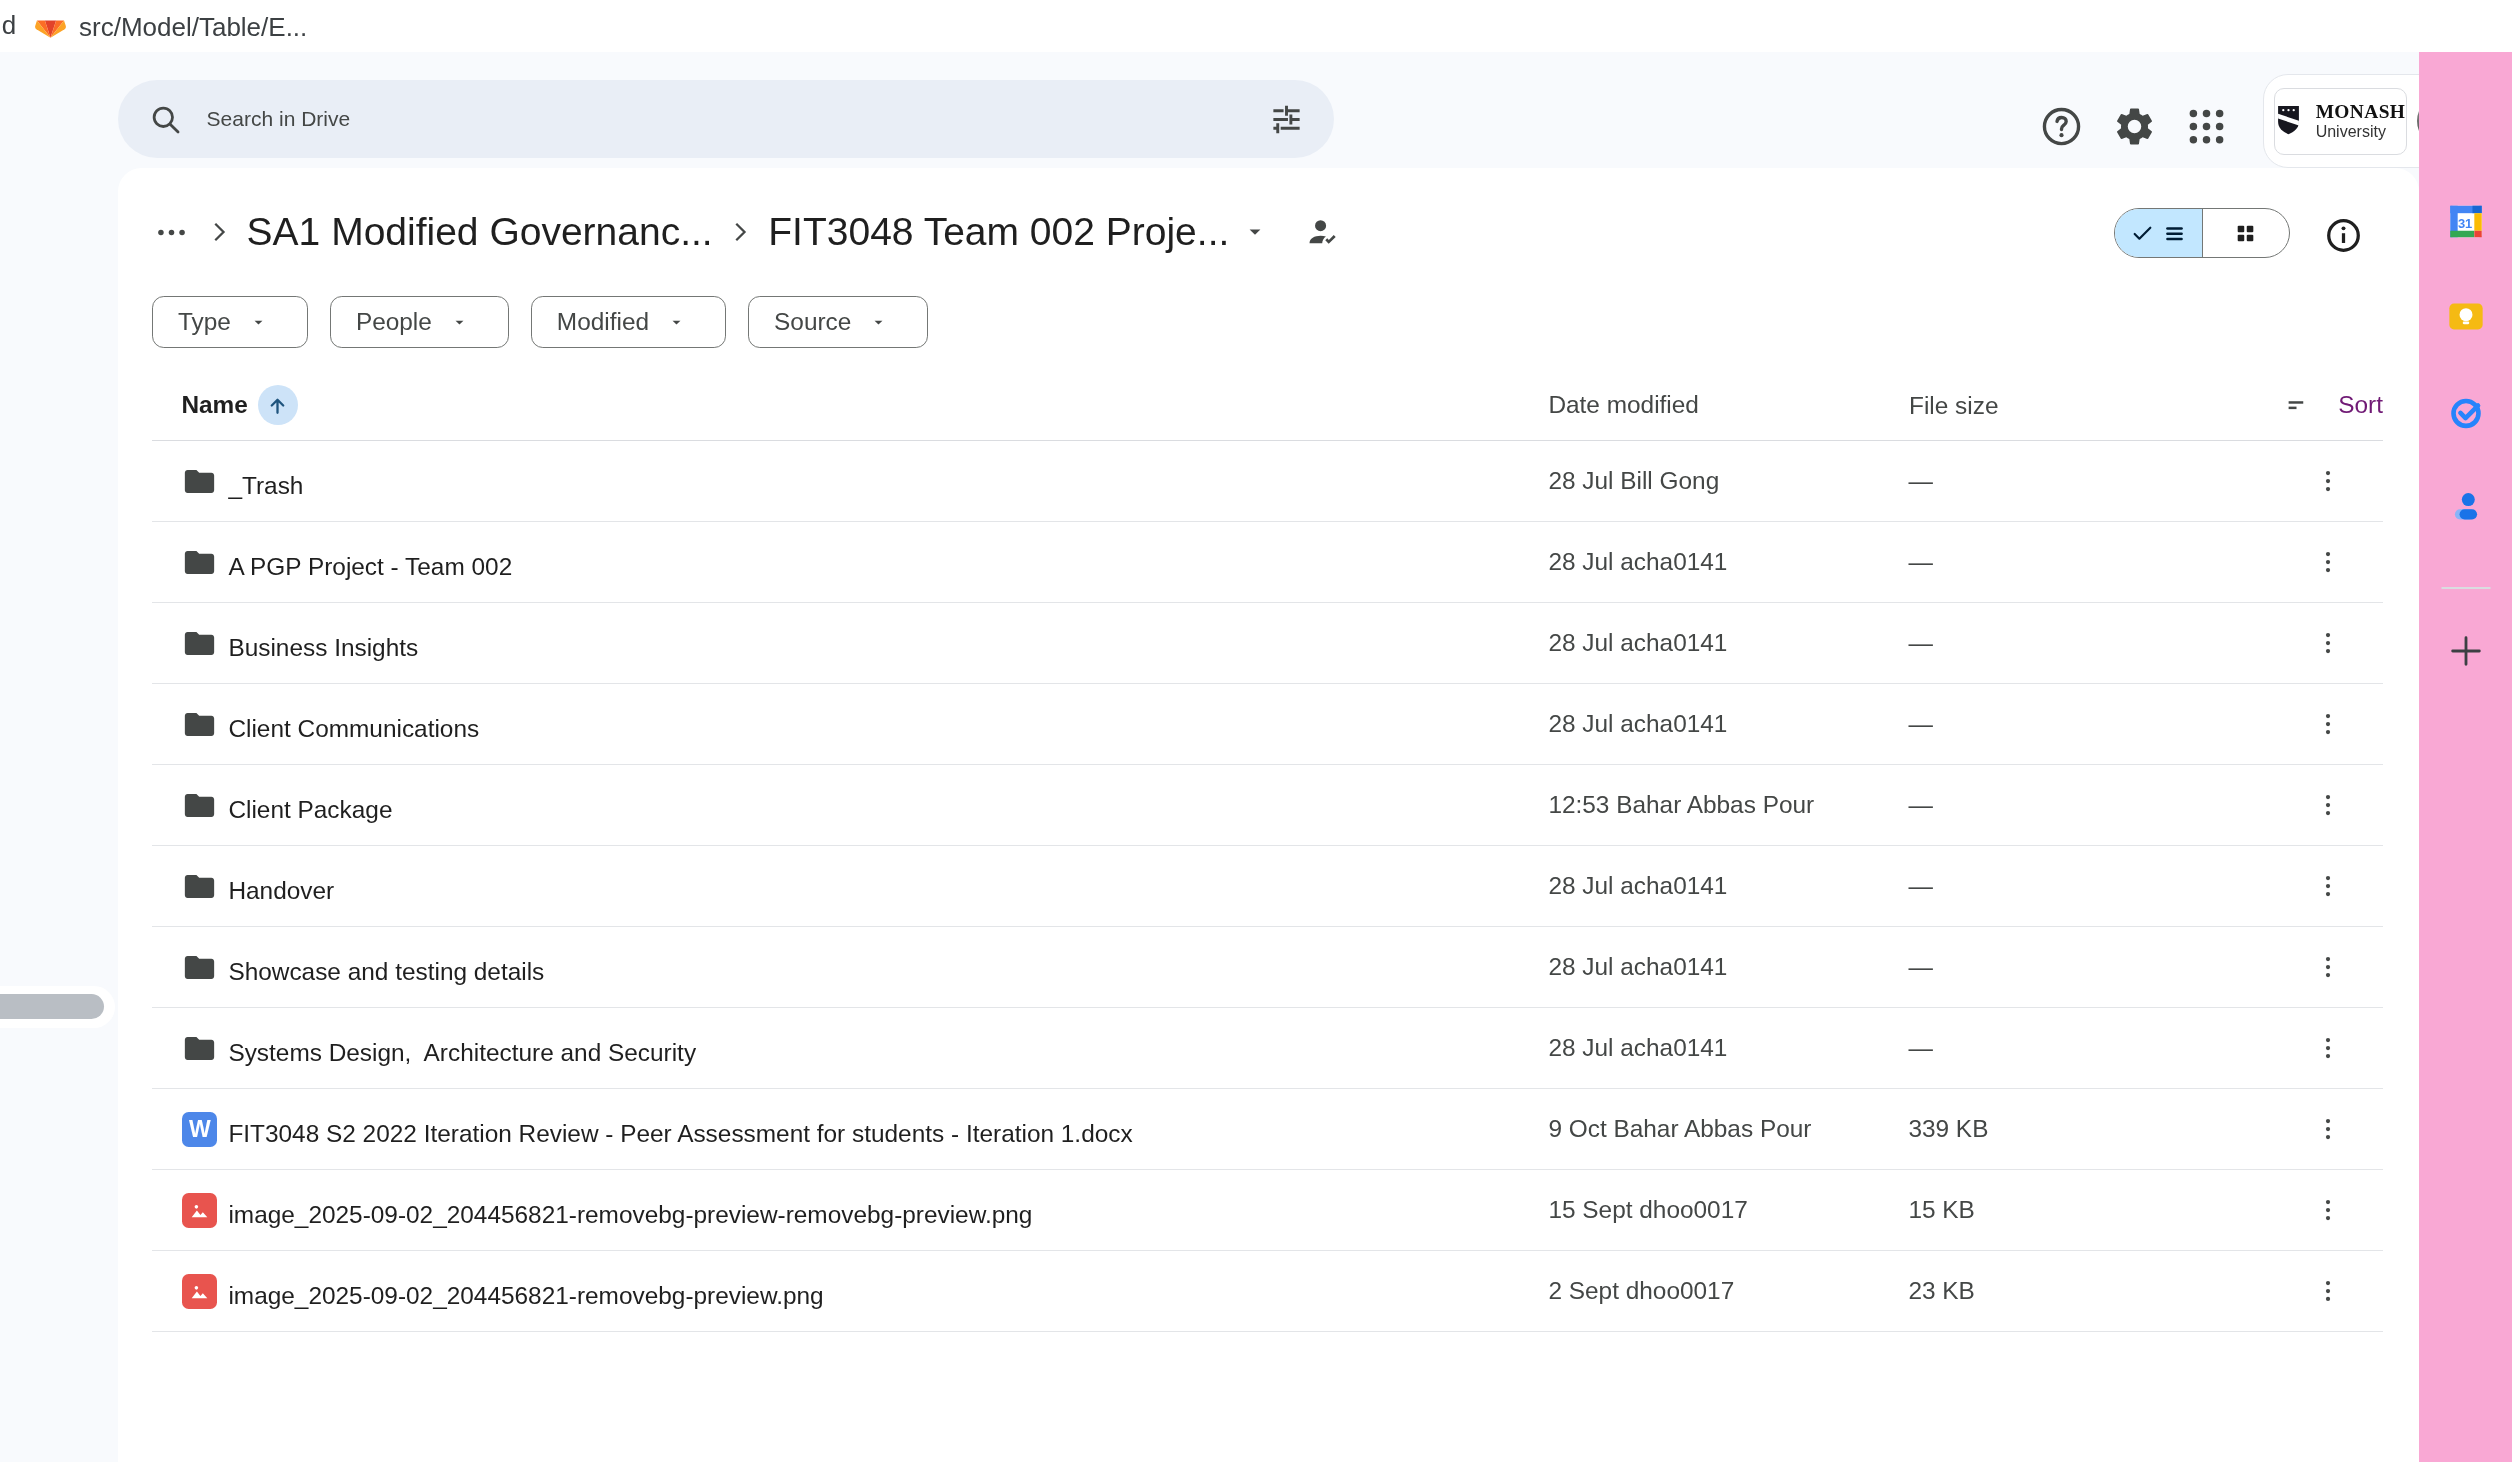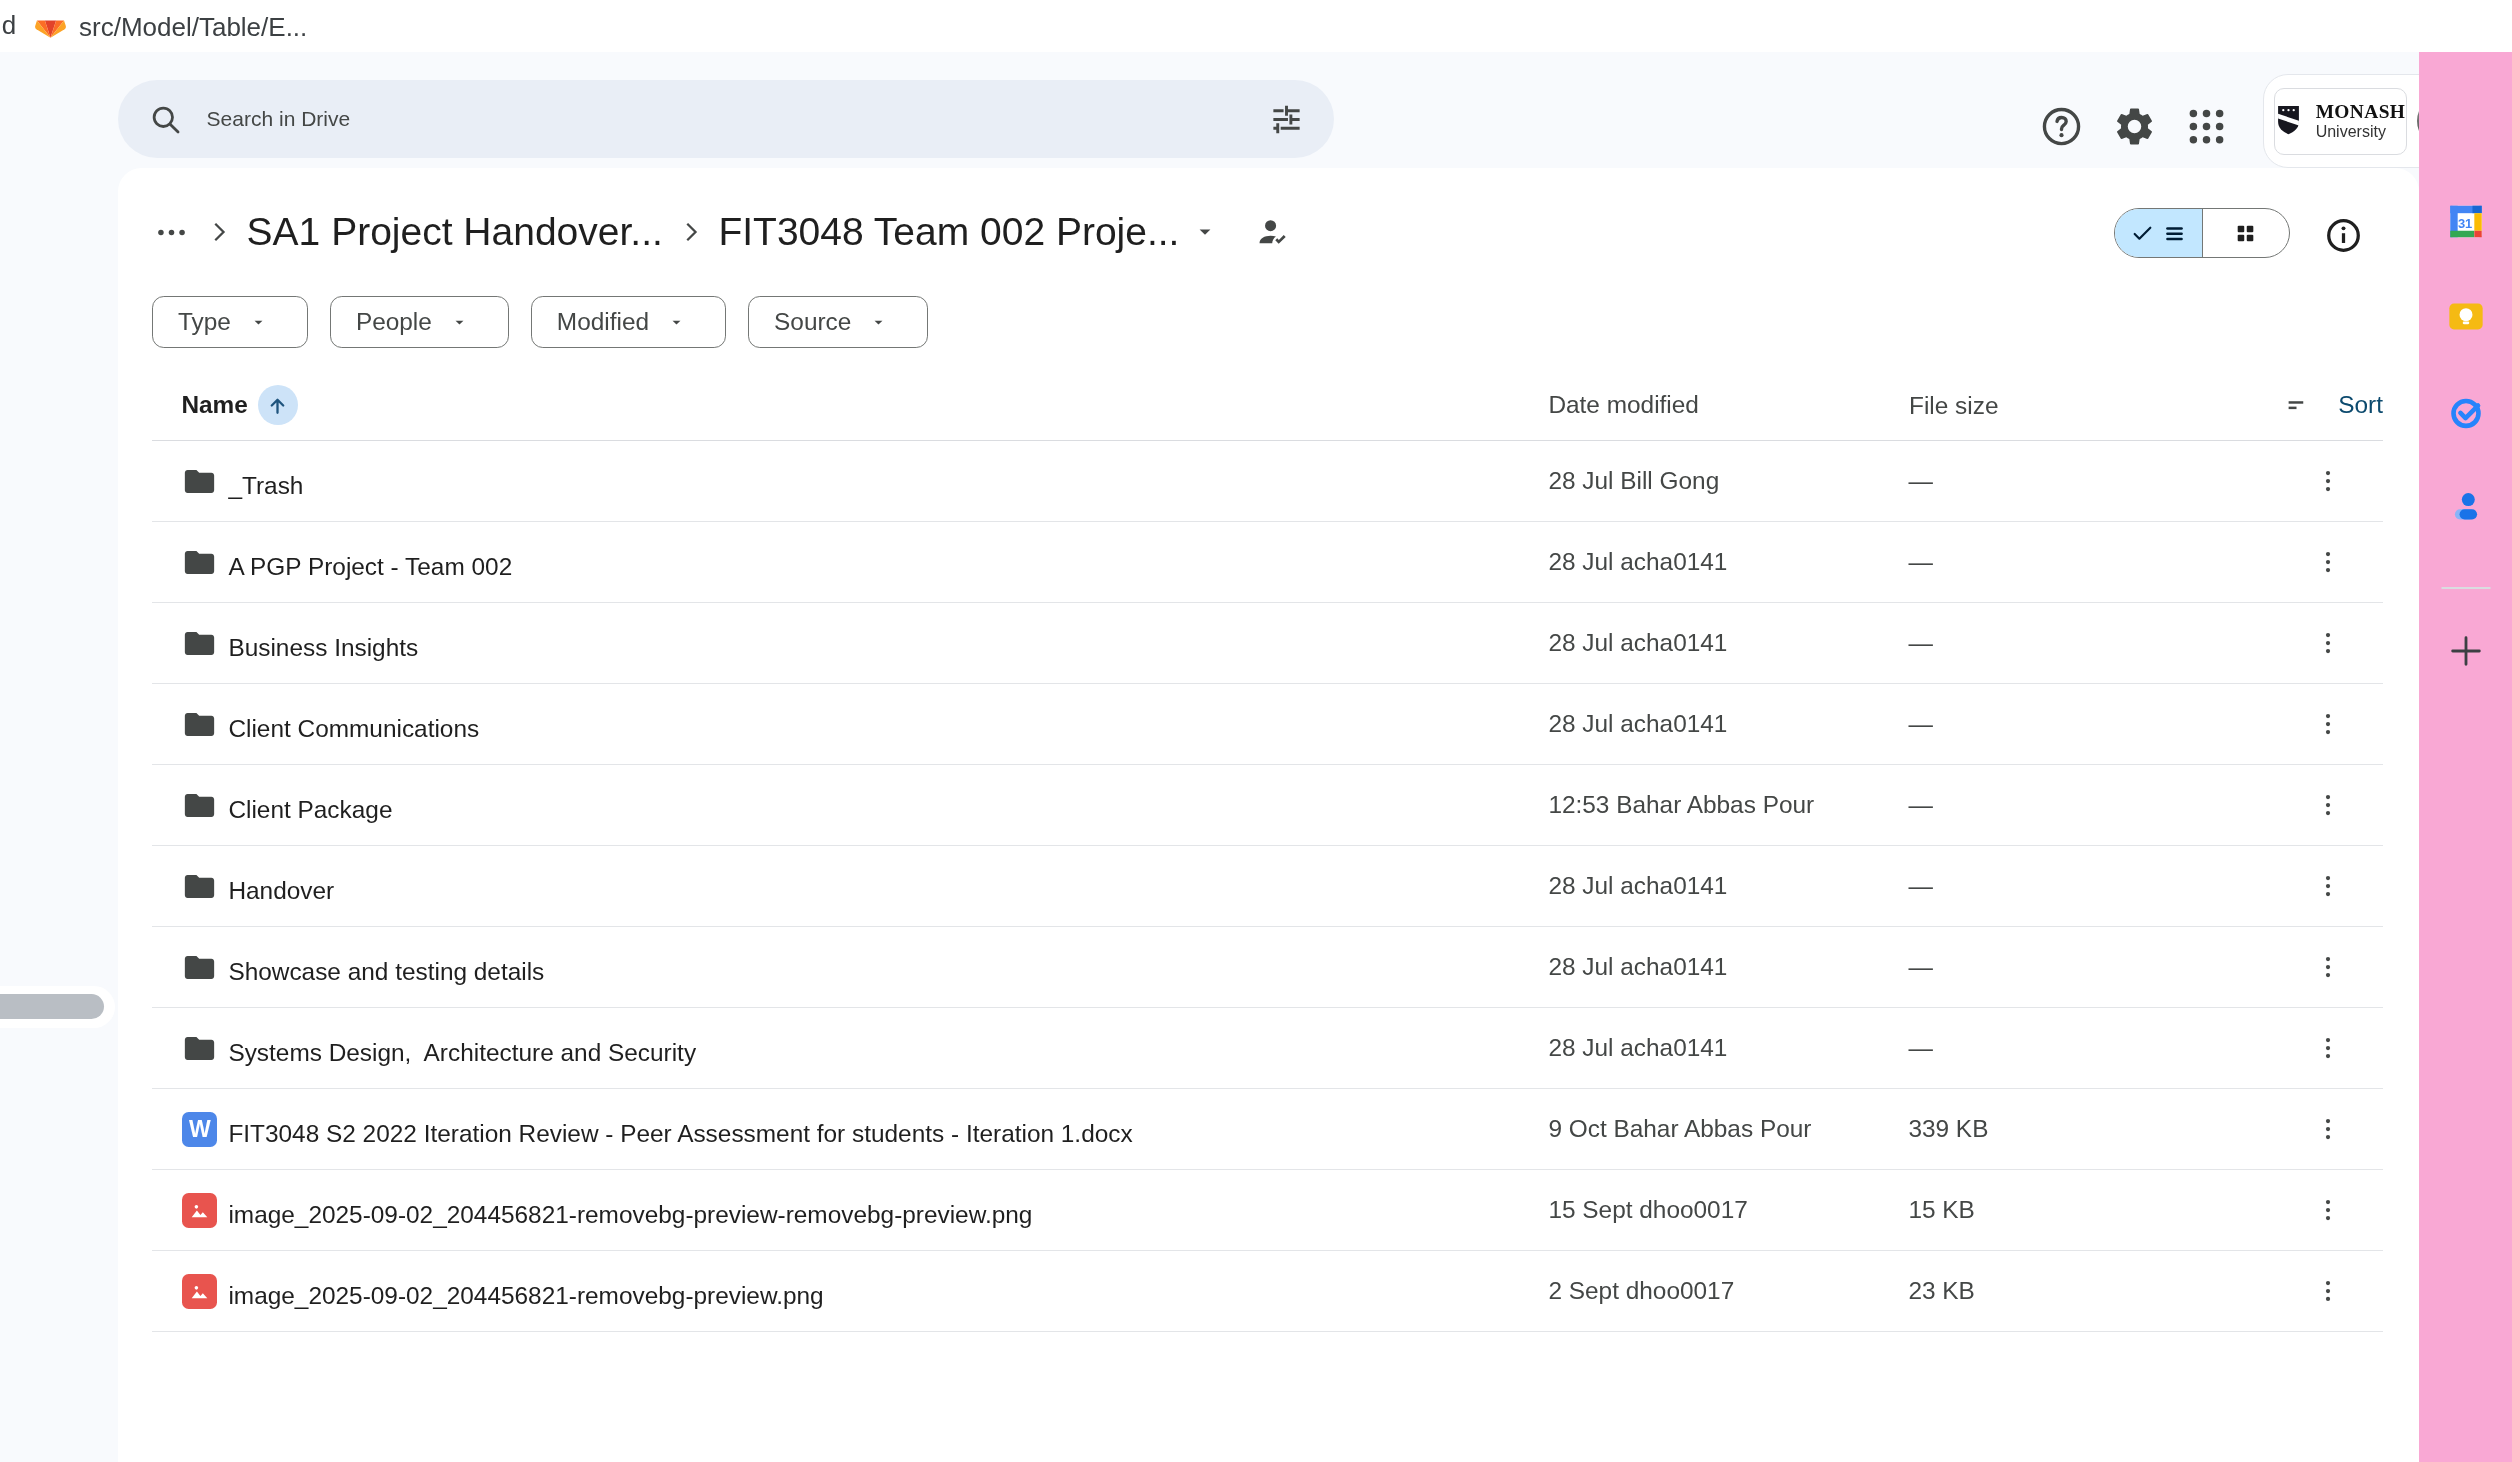--- a/index.html
+++ b/index.html
@@ -56,21 +56,21 @@
   .chip-label { font-size:24.4px; color:#444746; }
   .chip svg { width:25px; height:25px; color:#444746; }
 
   
   .table { position:absolute; left:34px; right:36px; top:202px; }
   .thead { display:grid; grid-template-columns:1367px 360px 1fr; align-items:center; height:71px; border-bottom:1.7px solid #dadce0; padding-left:29.4px; }
   .th-name { display:flex; align-items:center; gap:10px; font-size:24.4px; font-weight:700; color:#1f1f1f; }
   .sort-circle { width:40px; height:40px; border-radius:50%; background:#cde3f8; display:flex; align-items:center; justify-content:center; cursor:pointer; }
   .sort-circle svg { width:25px; height:25px; color:#20557e; }
   .th { font-size:24.4px; color:#444746; font-weight:400; }
-  .th-sort { justify-self:end; display:flex; align-items:center; gap:28px; font-size:24.4px; color:#0c4a6e; cursor:pointer; }
+  .th-sort { justify-self:end; display:flex; align-items:center; gap:28px; font-size:24.4px; color:#701a75; cursor:pointer; }
   .th-sort svg { width:27px; height:27px; color:#444746; }
 
   .row { display:grid; grid-template-columns:1367px 360px 382px 76px; align-items:center; height:81px; border-bottom:1.7px solid #e3e5e8; padding-left:29.4px; padding-right:17px; cursor:pointer; }
   .cell-name { display:flex; align-items:flex-end; gap:10px; min-width:0; }
   .file-icon { width:37px; height:37px; flex:none; display:flex; align-items:center; justify-content:center; }
   .file-icon svg { width:37px; height:37px; }
   .tile { width:35px; height:35px; border-radius:6.7px; display:flex; align-items:center; justify-content:center; }
   .tile.word { background:#4d87e9; color:#fff; font-weight:700; font-size:23px; }
   .tile.image { background:#e8544e; }
   .tile.image svg { width:25px; height:25px; }
@@ -175,21 +175,21 @@
           <circle cx="5.5" cy="12" r="1.7"></circle>
           <circle cx="12" cy="12" r="1.7"></circle>
           <circle cx="18.5" cy="12" r="1.7"></circle>
         </svg>
     </span>
     <span class="bc-chevron">
       <svg viewBox="0 0 24 24">
           <path d="M9.2 5.8 15.4 12l-6.2 6.2" fill="none" stroke="currentColor" stroke-width="1.7"></path>
         </svg>
     </span>
-    <span class="bc-link">SA1 Project Handover...</span>
+    <span class="bc-link">SA1 Modified Governanc...</span>
     <span class="bc-chevron">
       <svg viewBox="0 0 24 24">
           <path d="M9.2 5.8 15.4 12l-6.2 6.2" fill="none" stroke="currentColor" stroke-width="1.7"></path>
         </svg>
     </span>
     <span class="bc-link">FIT3048 Team 002 Proje...</span>
     <span class="bc-caret">
       <svg viewBox="0 0 24 24" fill="currentColor">
           <path d="M8.2 10.2h7.6L12 14z"></path>
         </svg>

